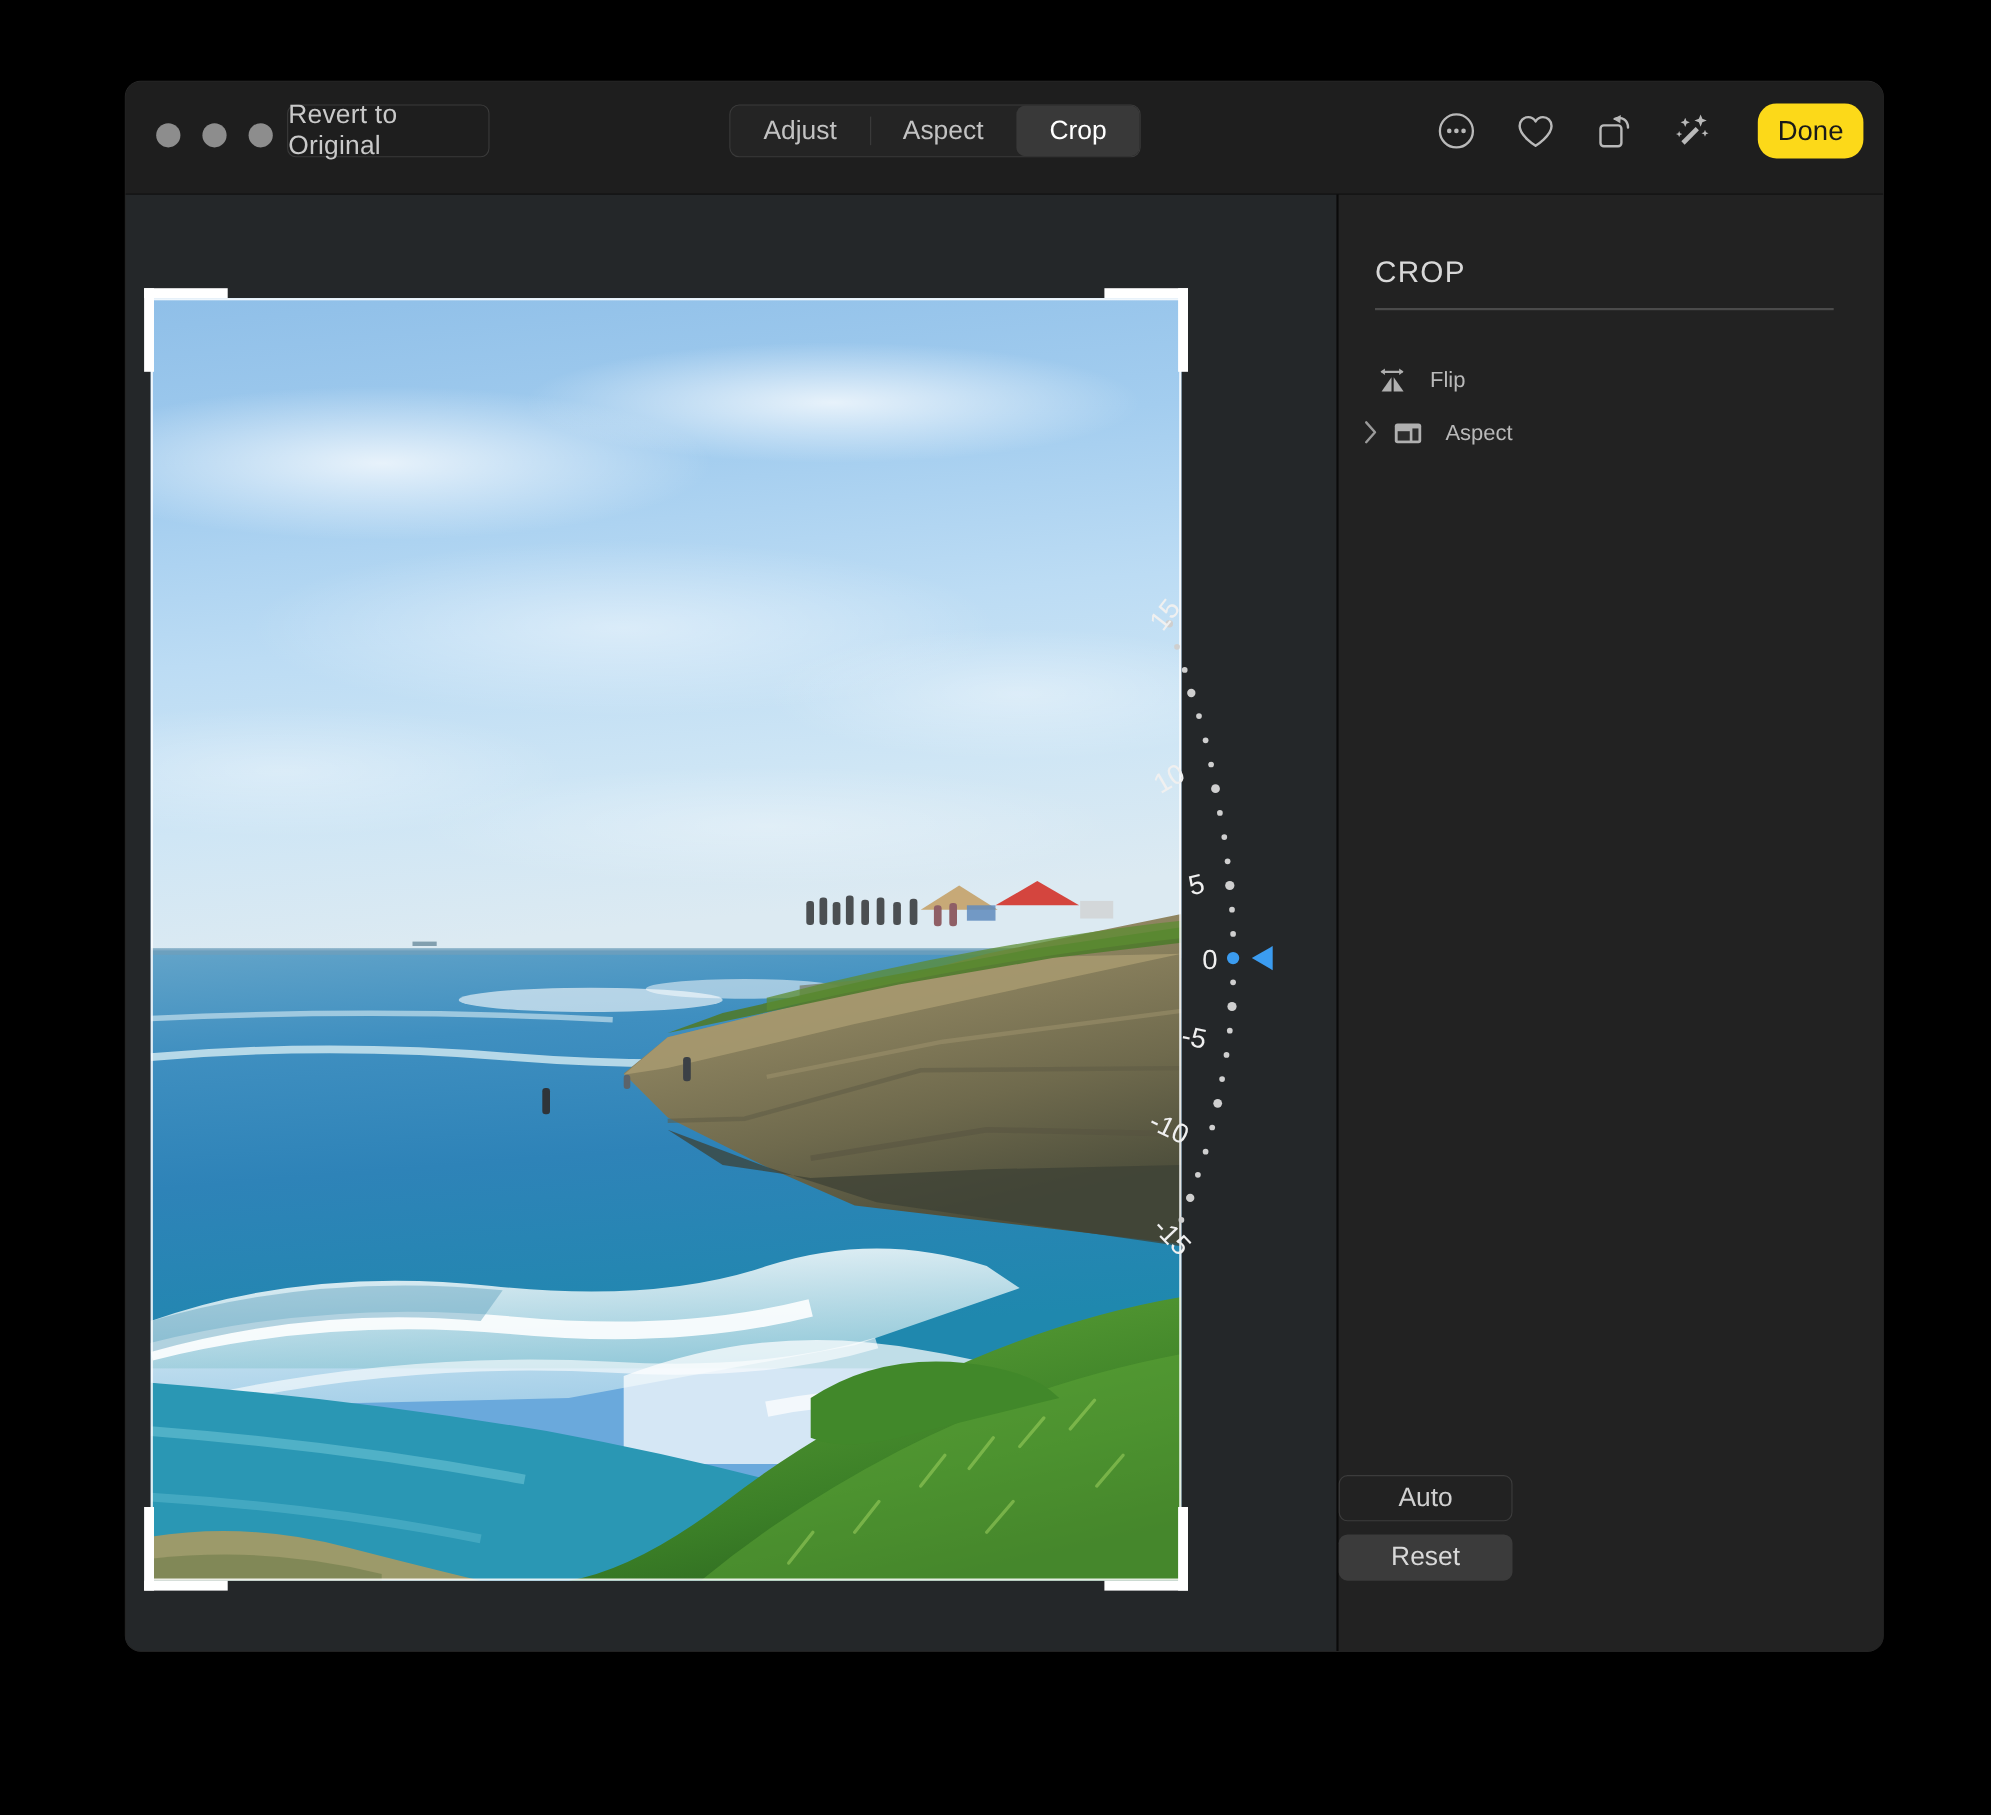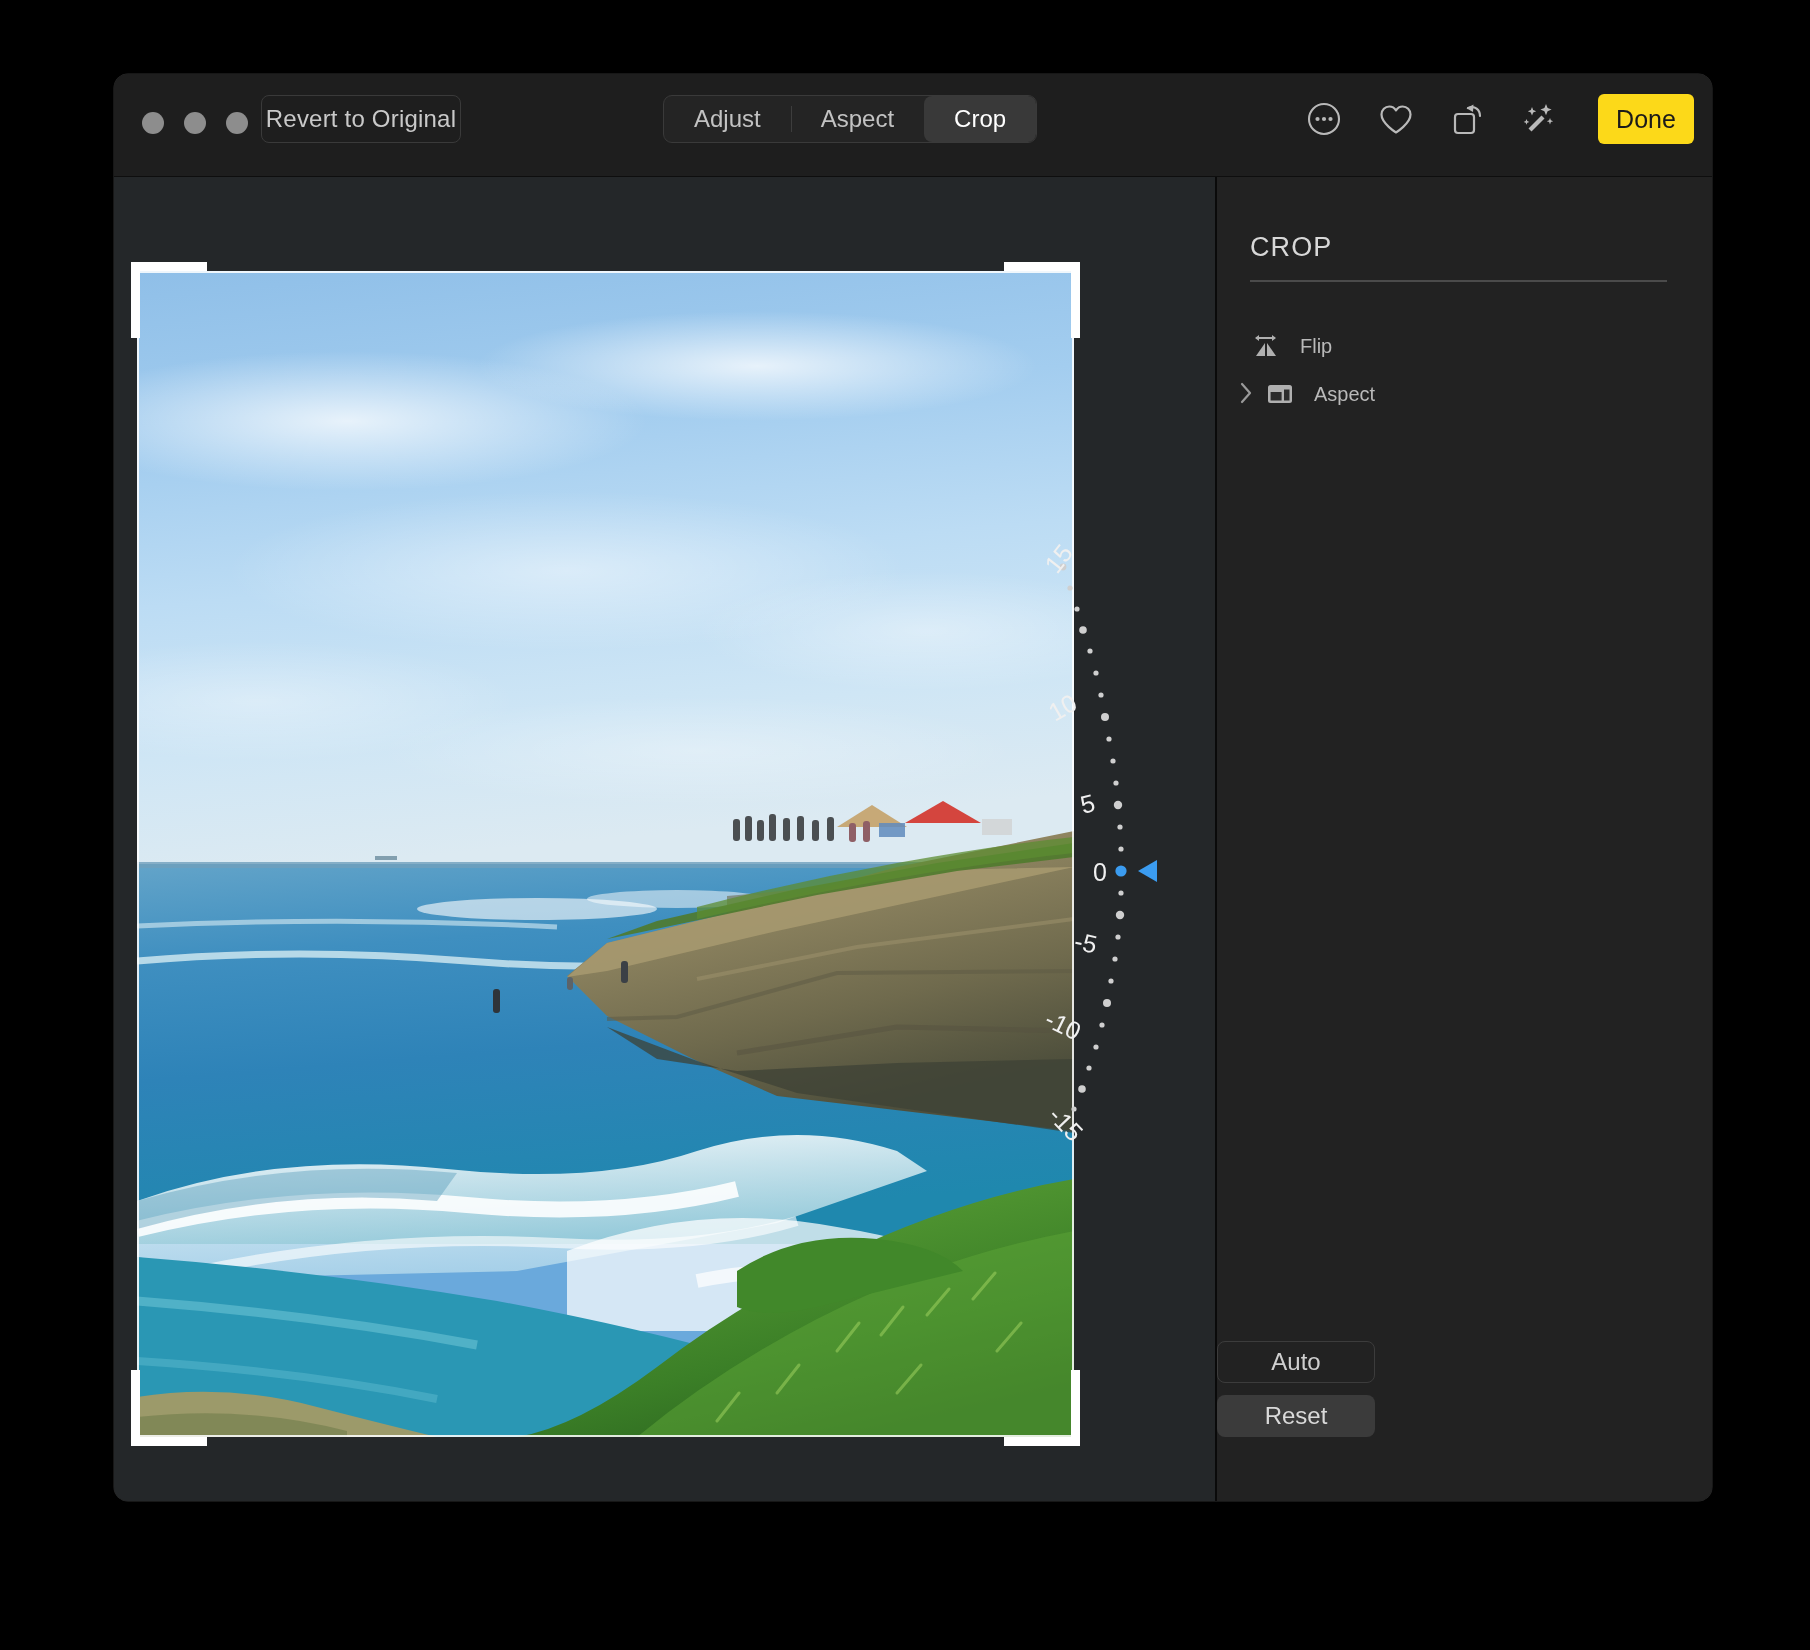--- a/index.html
+++ b/index.html
@@ -53,21 +53,21 @@
   .tl-dot {
     width: 22px; height: 22px;
     border-radius: 50%;
     background: #8d8d8d;
   }
 
   .revert-btn {
     position: absolute;
     left: 147px;
     top: 21px;
-    width: 200px;
+    width: 184px;
     height: 48px;
     border: 1px solid #3a3a3a;
     border-radius: 8px;
     background: transparent;
     color: #c9c9c9;
     font-size: 24px;
     letter-spacing: 0.2px;
     display: flex;
     align-items: center;
     justify-content: center;
@@ -123,21 +123,21 @@
     gap: 0px;
   }
   .tb-icon {
     width: 72px; height: 50px;
     display: flex; align-items: center; justify-content: center;
     cursor: default;
   }
   .done-btn {
     margin-left: 22px;
     width: 96px; height: 50px;
-    border-radius: 6px;
+    border-radius: 17px;
     background: #fcd919;
     color: #1a1a1a;
     font-size: 25px;
     display: flex; align-items: center; justify-content: center;
     cursor: default;
   }
 
   
   .editor-body {
     position: absolute;

